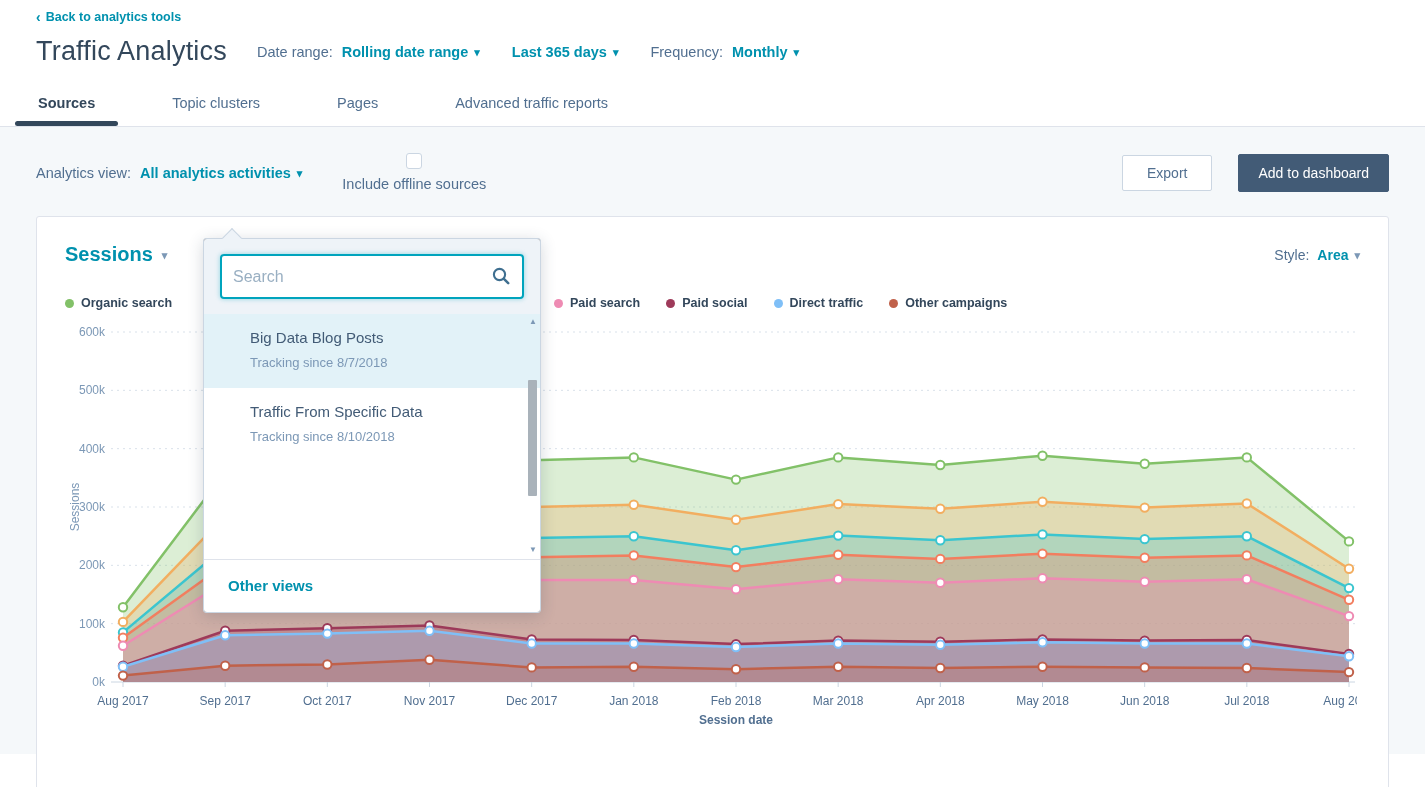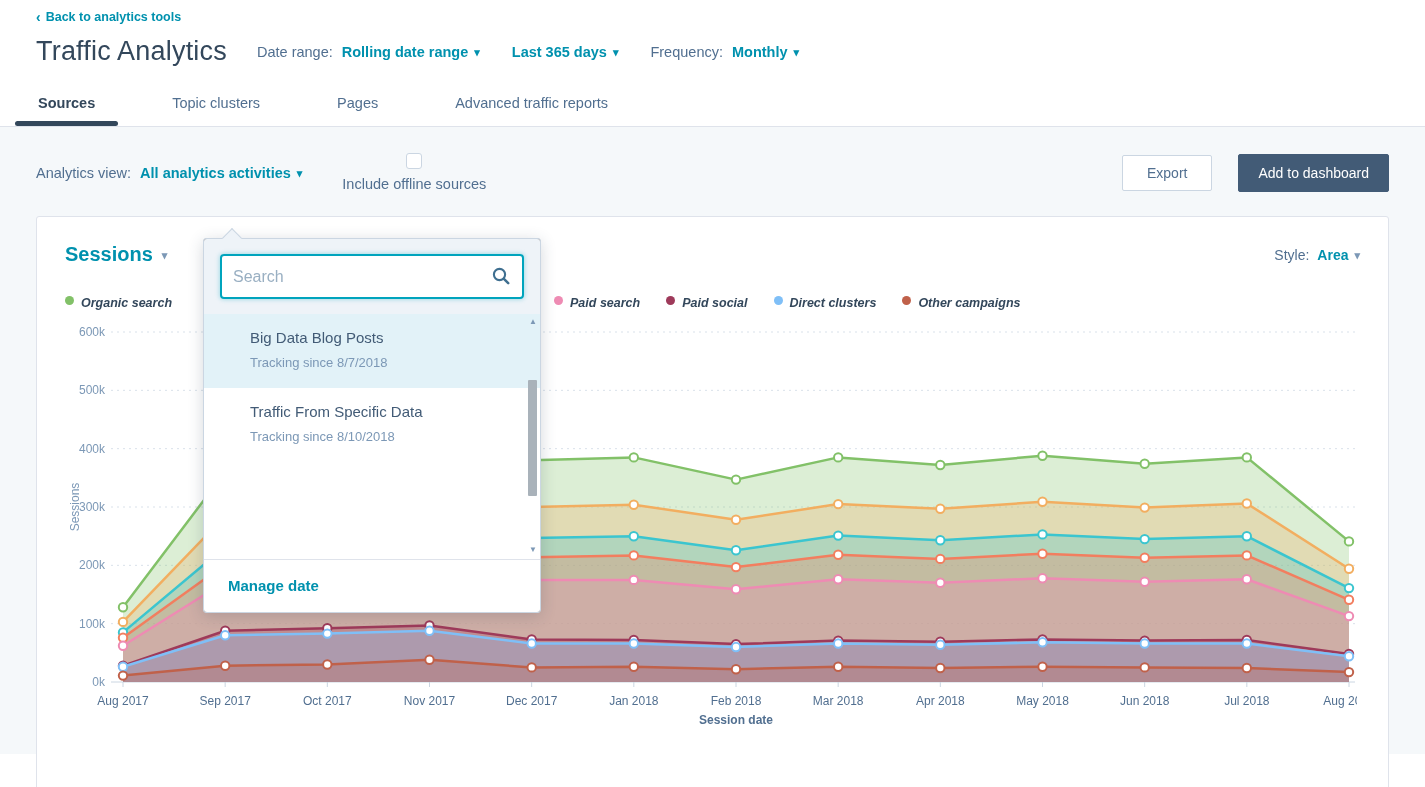--- a/index.html
+++ b/index.html
@@ -41,21 +41,21 @@
   .btn-add { margin-left:26px; padding:10px 19px; background:#425b76; border:1px solid #425b76; color:#fff; font-weight:500; }
 
   
   .card { margin:24px 36px 0; background:#fff; border:1px solid #dfe3eb; border-radius:3px;
     padding:26px 28px; height:600px; }
   .card-head { display:flex; justify-content:space-between; align-items:center; }
   .metric-dd { color:#0091ae; font-size:20px; font-weight:600; display:inline-flex; align-items:center; gap:9px; cursor:pointer; }
   .style-ctl { font-size:14px; color:#516f90; display:flex; align-items:center; gap:8px; }
   .legend { display:flex; align-items:center; gap:26px; margin-top:30px;
     font-size:12.5px; font-weight:700; color:#33475b; }
-  .legend-item { display:flex; align-items:flex-start; gap:7px; cursor:pointer;font-style:italic; }
+  .legend-item { display:flex; align-items:center; gap:7px; cursor:pointer; }
   .legend-dot { width:9px; height:9px; border-radius:50%; }
   .legend-spacer { width:330px; }
   #chart { margin-top:8px; }
   svg text { font-family:"Liberation Sans", sans-serif; }
 
   
   .popover { position:absolute; left:203px; top:238px; width:338px; z-index:20;
     background:#a3a3a3; border:1px solid #cbd6e2; border-radius:3px;
     box-shadow:0 3px 16px rgba(45,62,80,.2); }
   .popover-arrow { position:absolute; top:-8px; left:21px; width:14px; height:14px;
@@ -160,21 +160,21 @@
       <span class="legend-item">
         <span class="legend-dot" style="background: rgb(238, 139, 179);"></span>
         <span>Paid search</span>
       </span>
       <span class="legend-item">
         <span class="legend-dot" style="background: rgb(158, 58, 90);"></span>
         <span>Paid social</span>
       </span>
       <span class="legend-item">
         <span class="legend-dot" style="background: rgb(127, 191, 247);"></span>
-        <span>Direct clusters</span>
+        <span>Direct traffic</span>
       </span>
       <span class="legend-item">
         <span class="legend-dot" style="background: rgb(192, 97, 74);"></span>
         <span>Other campaigns</span>
       </span>
     </div>
 
     <div id="chart"><svg width="1292" height="412">
           <text x="40" y="368" text-anchor="end" fill="#7c98b6" font-size="12">0k</text>
           <line x1="46" y1="305.6666666666667" x2="1290" y2="305.6666666666667" stroke="#d9e1ea" stroke-width="1" stroke-dasharray="2,4"></line>
@@ -374,15 +374,15 @@
     </div>
     <div class="view-item">
       <div class="view-title">Traffic From Specific Data</div>
       <div class="view-sub">Tracking since 8/10/2018</div>
     </div>
     <span class="sb-up">▲</span>
     <div class="sb-thumb"></div>
     <span class="sb-down">▼</span>
   </div>
   <div class="popover-footer">
-    <span class="manage-link">Manage date</span>
+    <span class="manage-link">Other views</span>
   </div>
 </div>
 
 </body></html>

